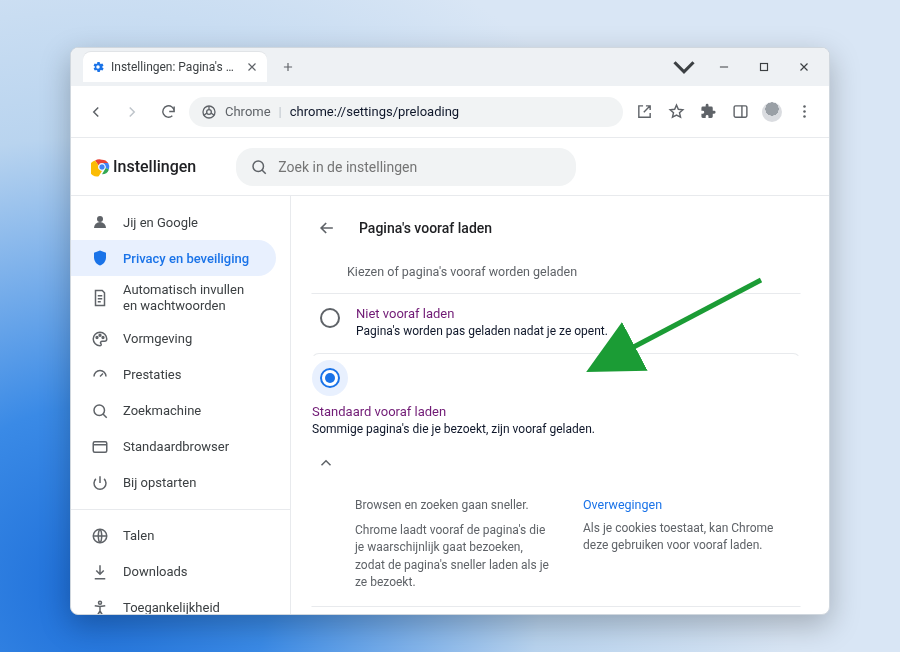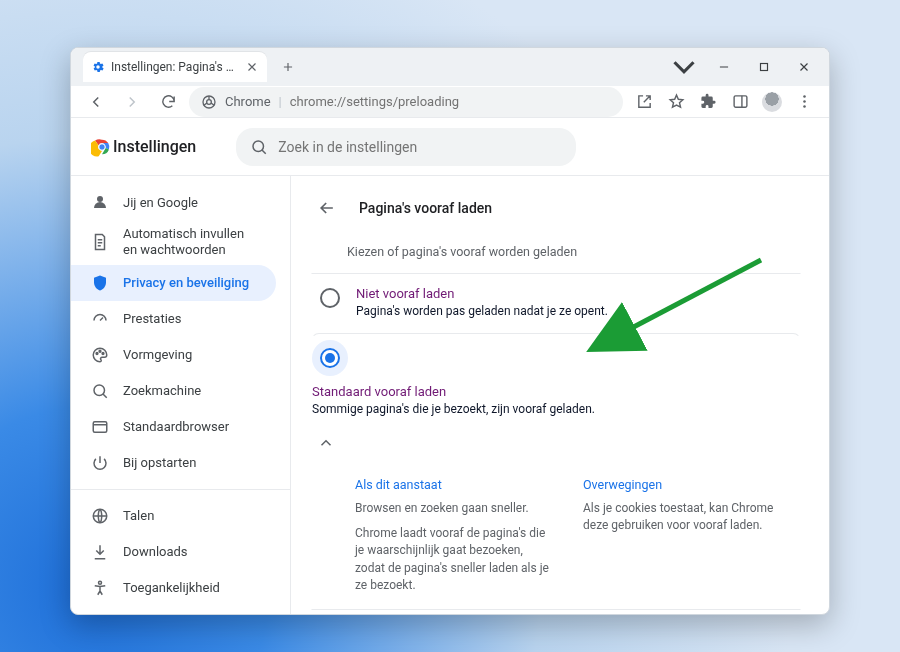--- a/index.html
+++ b/index.html
@@ -25,26 +25,26 @@
   .tab-favicon { width:14px; height:14px; color:#1a73e8; }
   .tab-title { white-space: nowrap; overflow: hidden; text-overflow: ellipsis; max-width: 128px; }
   .tab-close { color:#5f6368; }
   .newtab { margin-left: 10px; color:#5f6368; width:22px; height:22px; display:flex; align-items:center; justify-content:center; border-radius:50%; }
   .winbtns { margin-left:auto; display:flex; align-items:center; gap:2px; padding-right:6px; }
   .winbtn { width:38px; height:28px; display:flex; align-items:center; justify-content:center; color:#3c4043; }
   .winbtn svg, .tab-close svg, .tab-favicon svg, .newtab svg { width:14px; height:14px; }
   .dropdown-caret { width:38px; height:28px; display:flex; align-items:center; justify-content:center; color:#3c4043; }
 
   
-  .toolbar { height:32px; display:flex; align-items:center; padding:0 10px; gap:6px; border-bottom:1px solid #e8eaed; }
+  .toolbar { height:52px; display:flex; align-items:center; padding:0 10px; gap:6px; border-bottom:1px solid #e8eaed; }
   .toolbtn { width:30px; height:30px; border-radius:50%; display:flex; align-items:center; justify-content:center; color:#5f6368; }
   .toolbtn.disabled { color:#bfc5cb; }
   .omnibox { flex:1; height:30px; background:#f1f3f4; border-radius:15px; display:flex; align-items:center; padding:0 12px; gap:8px; font-size:13px; color:#5f6368; }
   .omnibox .host { color:#5f6368; }
-  .omnibox .path { color:#737373; }
+  .omnibox .path { color:#0f172a; }
   .right-icons { display:flex; gap:2px; }
   .avatar { width:20px; height:20px; border-radius:50%; background: radial-gradient(circle at 50% 35%, #9aa0a6 40%, #dadce0 41%); }
   .app-header {
     height:58px; display:flex; align-items:center; padding:0 20px;
     border-bottom:1px solid #e8eaed;
   }
   .chrome-logo { width:22px; height:22px; }
   .app-title { font-size:16px; color:#202124; font-weight:500; }
   .search {
     margin-left:40px; height:38px; flex:0 0 340px; background:#f1f3f4; border-radius:17px;
@@ -240,56 +240,56 @@
     <div class="sidebar">
       <div class="nav-item">
         <span class="nav-ico">
             <svg width="18" height="18" viewBox="0 0 24 24" fill="currentColor">
               <circle cx="12" cy="8" r="4"></circle>
               <path d="M4 20a8 8 0 0116 0z"></path>
             </svg>
           </span>
         <span>Jij en Google</span>
       </div>
+      <div class="nav-item active">
+        <span class="nav-ico">
+            <svg width="18" height="18" viewBox="0 0 24 24" fill="currentColor">
+              <path d="M12 2l8 3v6c0 5-3.4 9.7-8 11-4.6-1.3-8-6-8-11V5z"></path>
+            </svg>
+          </span>
+        <span>Privacy en beveiliging</span>
+      </div>
       <div class="nav-item" style="height:auto;padding-top:6px;padding-bottom:6px;">
         <span class="nav-ico">
             <svg width="18" height="18" viewBox="0 0 24 24" fill="currentColor">
               <path d="M6 2h9l3 3v17H6z" fill="none" stroke="currentColor" stroke-width="2"></path>
               <path d="M9 9h6M9 13h6M9 17h4" stroke="currentColor" stroke-width="2"></path>
             </svg>
           </span>
         <span style="line-height:1.25">Automatisch invullen en wachtwoorden</span>
-      </div>
-      <div class="nav-item active">
-        <span class="nav-ico">
-            <svg width="18" height="18" viewBox="0 0 24 24" fill="currentColor">
-              <path d="M12 2l8 3v6c0 5-3.4 9.7-8 11-4.6-1.3-8-6-8-11V5z"></path>
-            </svg>
-          </span>
-        <span>Privacy en beveiliging</span>
-      </div>
-      <div class="nav-item">
-        <span class="nav-ico">
-            <svg width="18" height="18" viewBox="0 0 24 24" fill="none" stroke="currentColor" stroke-width="2">
-              <path d="M4 14a8 8 0 1116 0"></path>
-              <path d="M12 14l4-4"></path>
-            </svg>
-          </span>
-        <span>Prestaties</span>
       </div>
       <div class="nav-item">
         <span class="nav-ico">
             <svg width="18" height="18" viewBox="0 0 24 24" fill="none" stroke="currentColor" stroke-width="2">
               <path d="M12 3a9 9 0 100 18c2 0 2-2 1-3s0-3 2-3h3a3 3 0 003-3 9 9 0 00-9-9z"></path>
               <circle cx="8" cy="10" r="1.2" fill="currentColor"></circle>
               <circle cx="12" cy="7" r="1.2" fill="currentColor"></circle>
               <circle cx="16" cy="10" r="1.2" fill="currentColor"></circle>
             </svg>
           </span>
         <span>Vormgeving</span>
+      </div>
+      <div class="nav-item">
+        <span class="nav-ico">
+            <svg width="18" height="18" viewBox="0 0 24 24" fill="none" stroke="currentColor" stroke-width="2">
+              <path d="M4 14a8 8 0 1116 0"></path>
+              <path d="M12 14l4-4"></path>
+            </svg>
+          </span>
+        <span>Prestaties</span>
       </div>
       <div class="nav-item">
         <span class="nav-ico">
             <svg width="18" height="18" viewBox="0 0 24 24" stroke="currentColor" stroke-width="2" fill="none">
               <circle cx="11" cy="11" r="7"></circle>
               <path d="M21 21l-5-5"></path>
             </svg>
           </span>
         <span>Zoekmachine</span>
       </div>
@@ -373,21 +373,20 @@
             <div class="opt-desc">Sommige pagina's die je bezoekt, zijn vooraf geladen.</div>
           </div>
           <div class="chevron">
             <svg width="18" height="18" viewBox="0 0 24 24" fill="none" stroke="currentColor" stroke-width="2">
                 <path d="M6 15l6-6 6 6"></path>
               </svg>
           </div>
         </div>
         <div class="detail">
           <div class="detail-col">
-            <div class="detail-h">Als dit aanstaat</div>
             <div class="detail-p">Browsen en zoeken gaan sneller.</div>
             <div class="detail-p">Chrome laadt vooraf de pagina's die je waarschijnlijk gaat bezoeken, zodat de pagina's sneller laden als je ze bezoekt.</div>
           </div>
           <div class="detail-col">
             <div class="detail-h">Overwegingen</div>
             <div class="detail-p">Als je cookies toestaat, kan Chrome deze gebruiken voor vooraf laden.</div>
           </div>
         </div>
 
         <div class="option-card">

